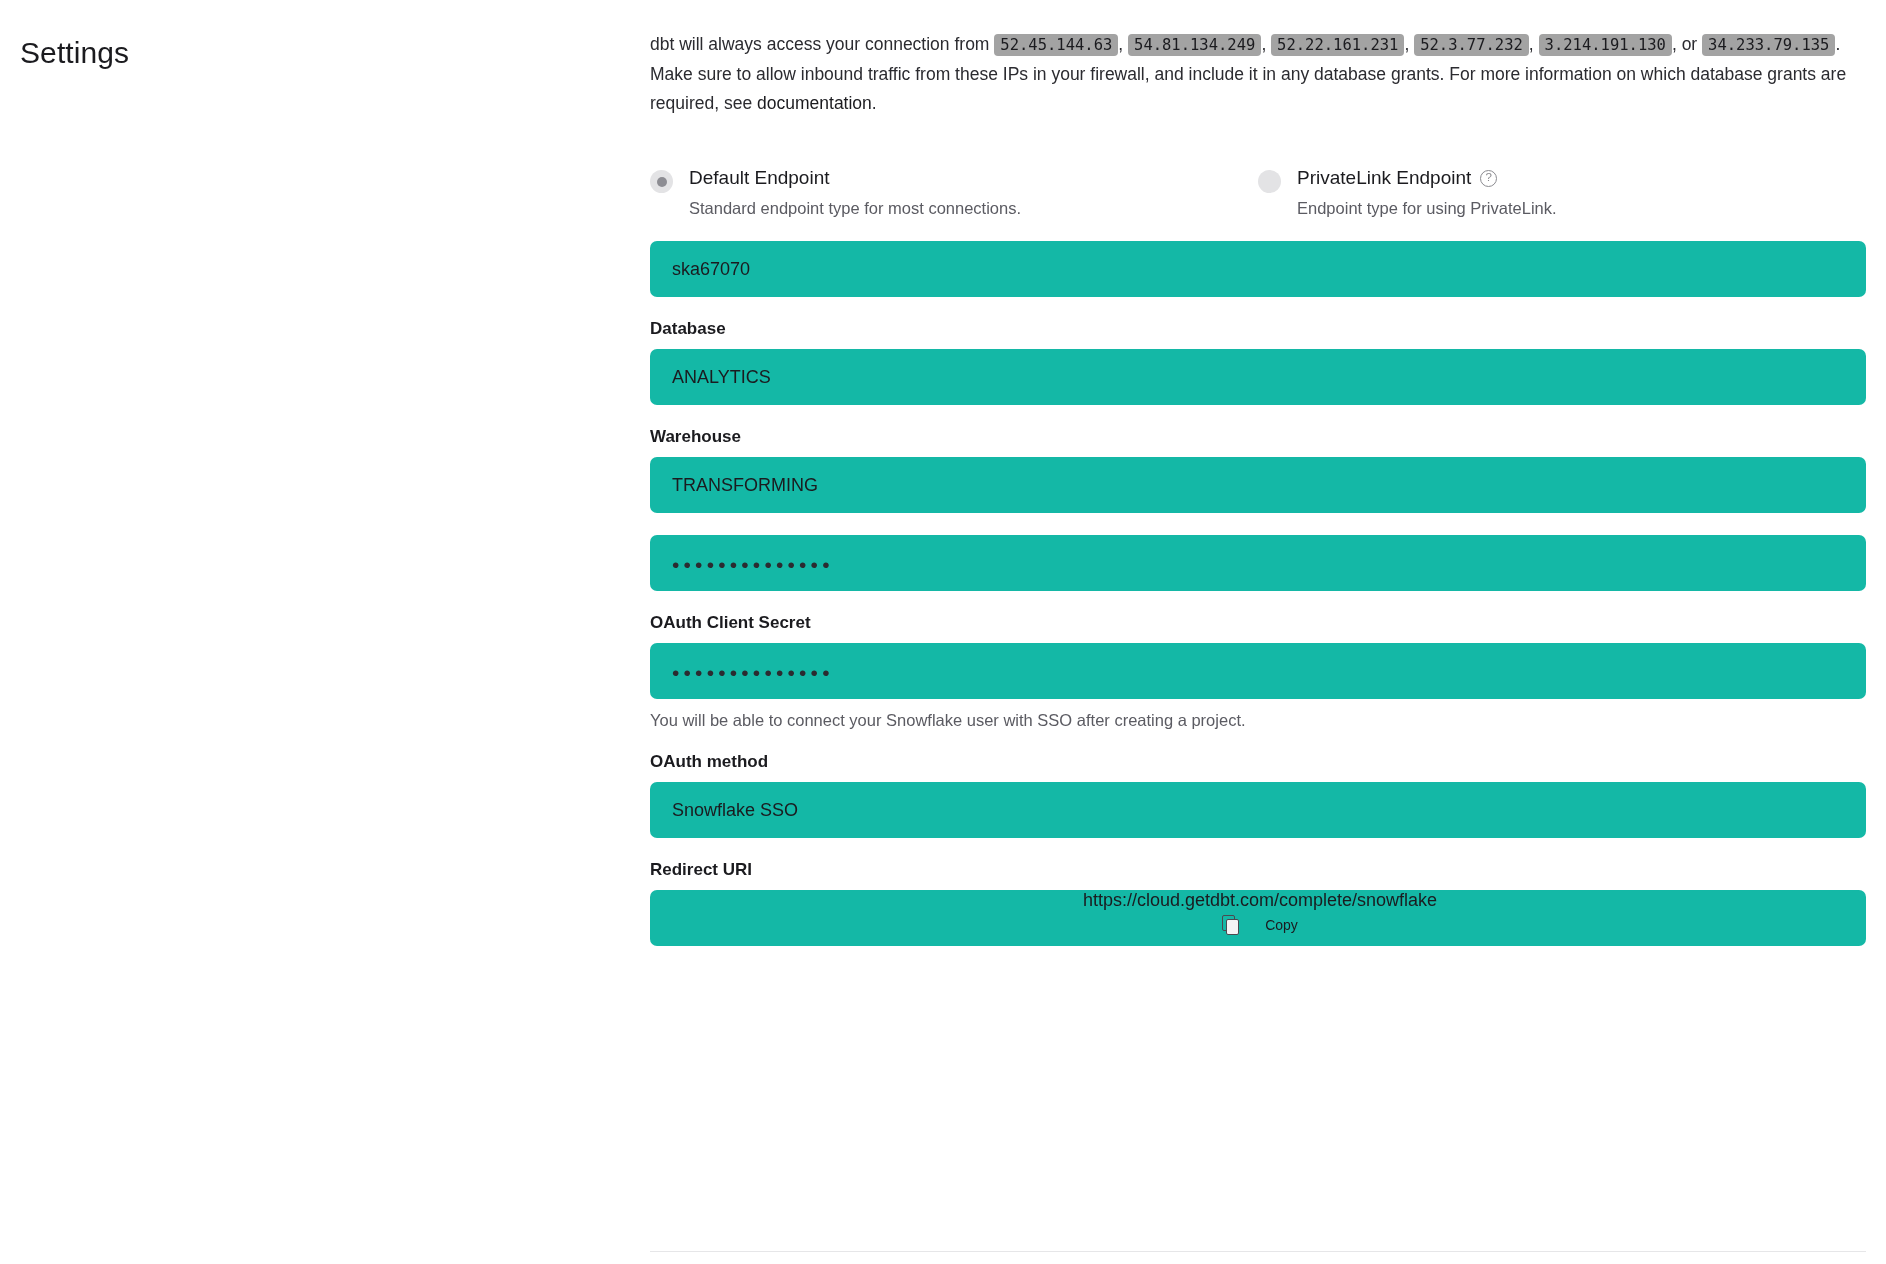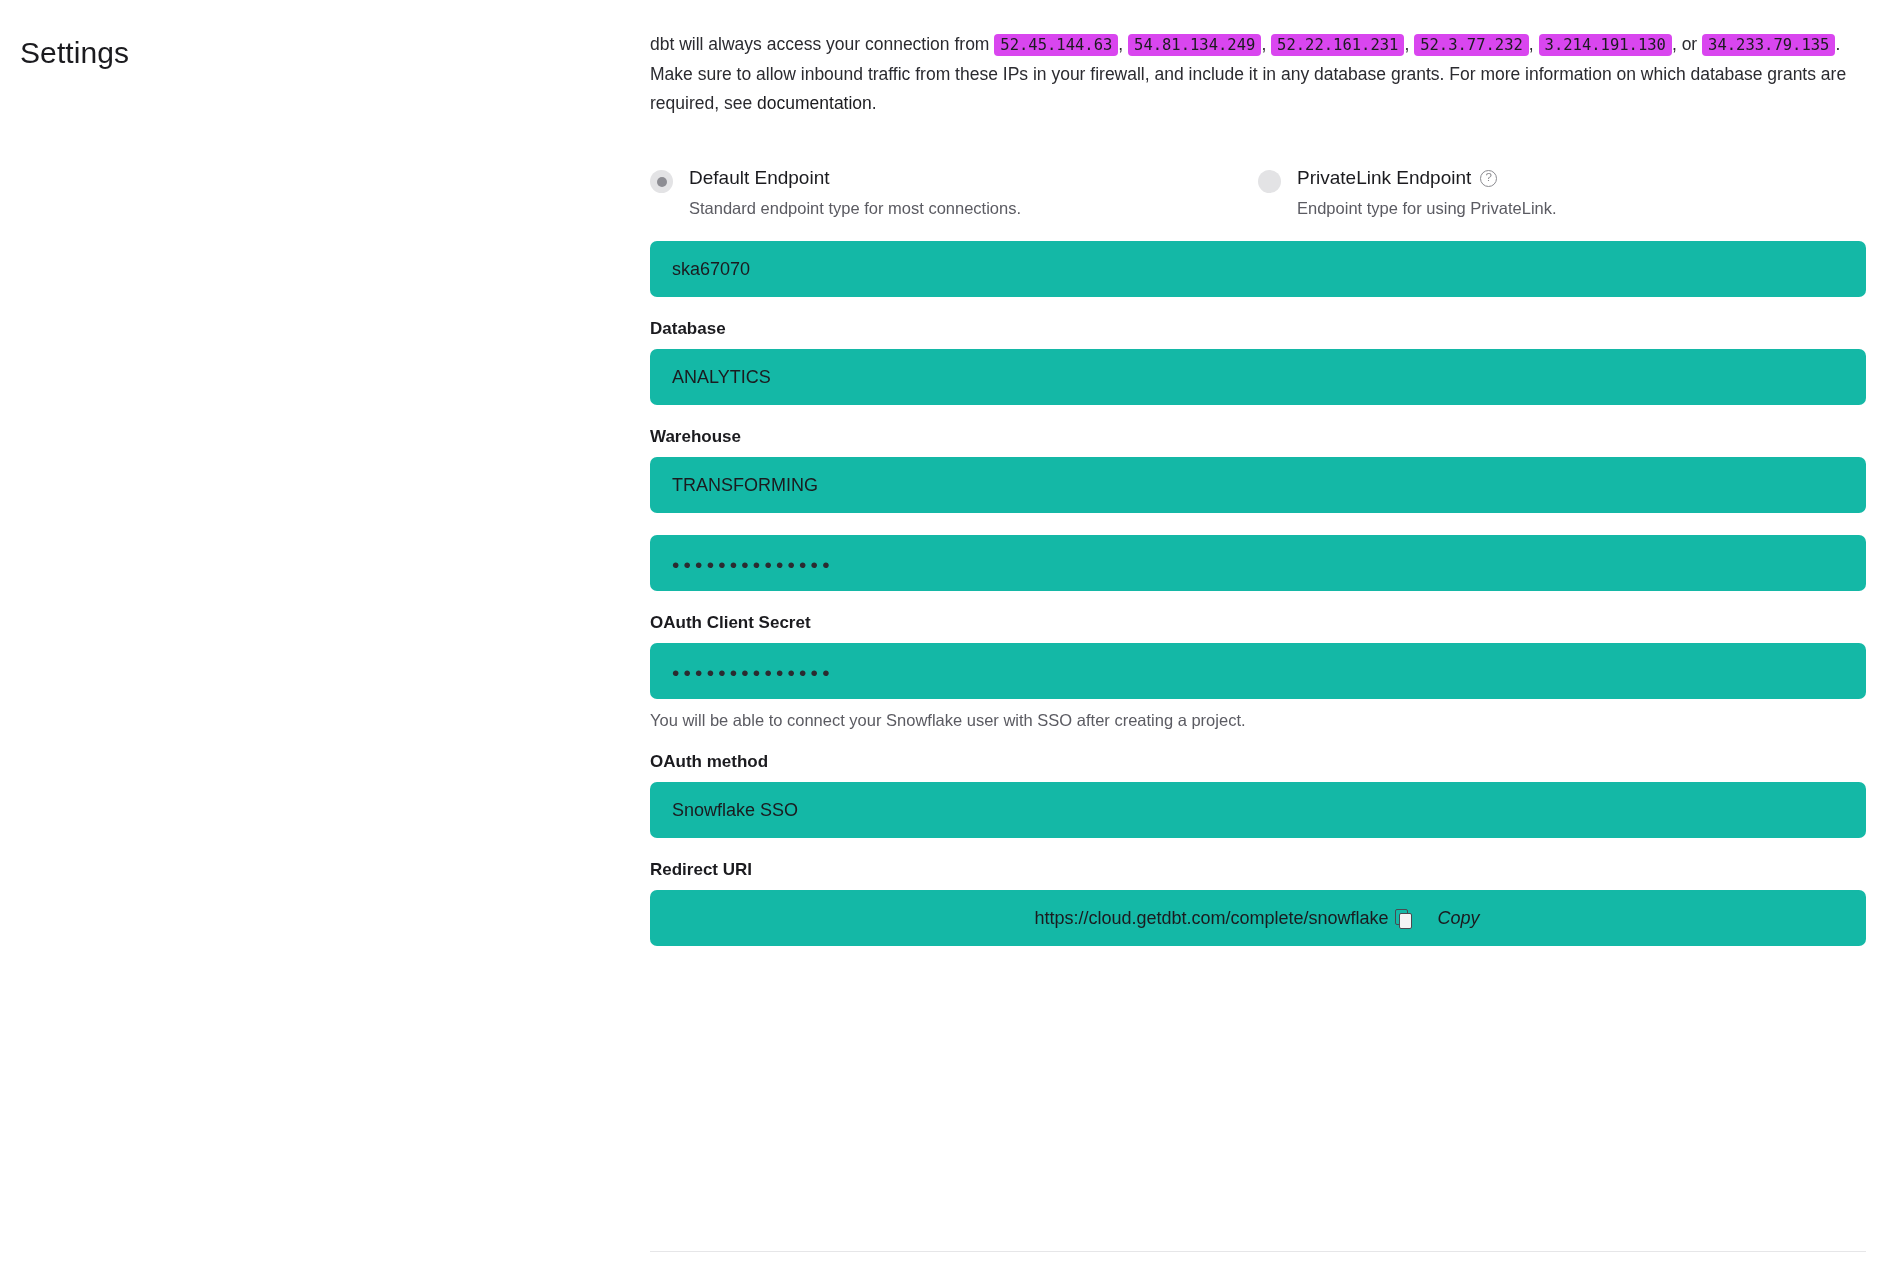--- a/index.html
+++ b/index.html
@@ -37,21 +37,21 @@
   .ip-note {
     font-size: 17.5px;
     line-height: 29px;
     color: #2b2b30;
     margin: 0 0 0 0;
     max-width: 1210px;
   }
   .ip {
     font-family: "DejaVu Sans Mono", monospace;
     font-size: 15.5px;
-    background: #d946ef;
+    background: #a3a3a3;
     border-radius: 4px;
     padding: 2px 6px;
     color: #1b1b1f;
     white-space: nowrap;
   }
   .doc-link {
     color: #1b1b1f;
     text-underline-offset: 2.5px;
     cursor: pointer;
   }
@@ -144,30 +144,29 @@
     letter-spacing: 4.2px;
     color: #2b2b30;
     line-height: 1;
     margin-top: 2px;
   }
   .helper-text {
     font-size: 16.5px;
     color: #5b5b62;
     margin-top: 12px;
   }
-  .input.with-action { justify-content: center; padding-right: 18px; }
+  .input.with-action { justify-content: flex-start; padding-right: 18px; flex-direction: column; }
   .copy-btn {
     display: flex;
     align-items: center;
     gap: 26px;
-    font-size: 18px;
+    font-size: 14px;
     color: #1b1b1f;
     cursor: pointer;
     padding: 4px 6px;
-    font-style: italic;
   }
   .copy-icon {
     width: 17px;
     height: 19px;
     position: relative;
     display: inline-block;
   }
   .copy-icon::before {
     content: "";
     position: absolute;

